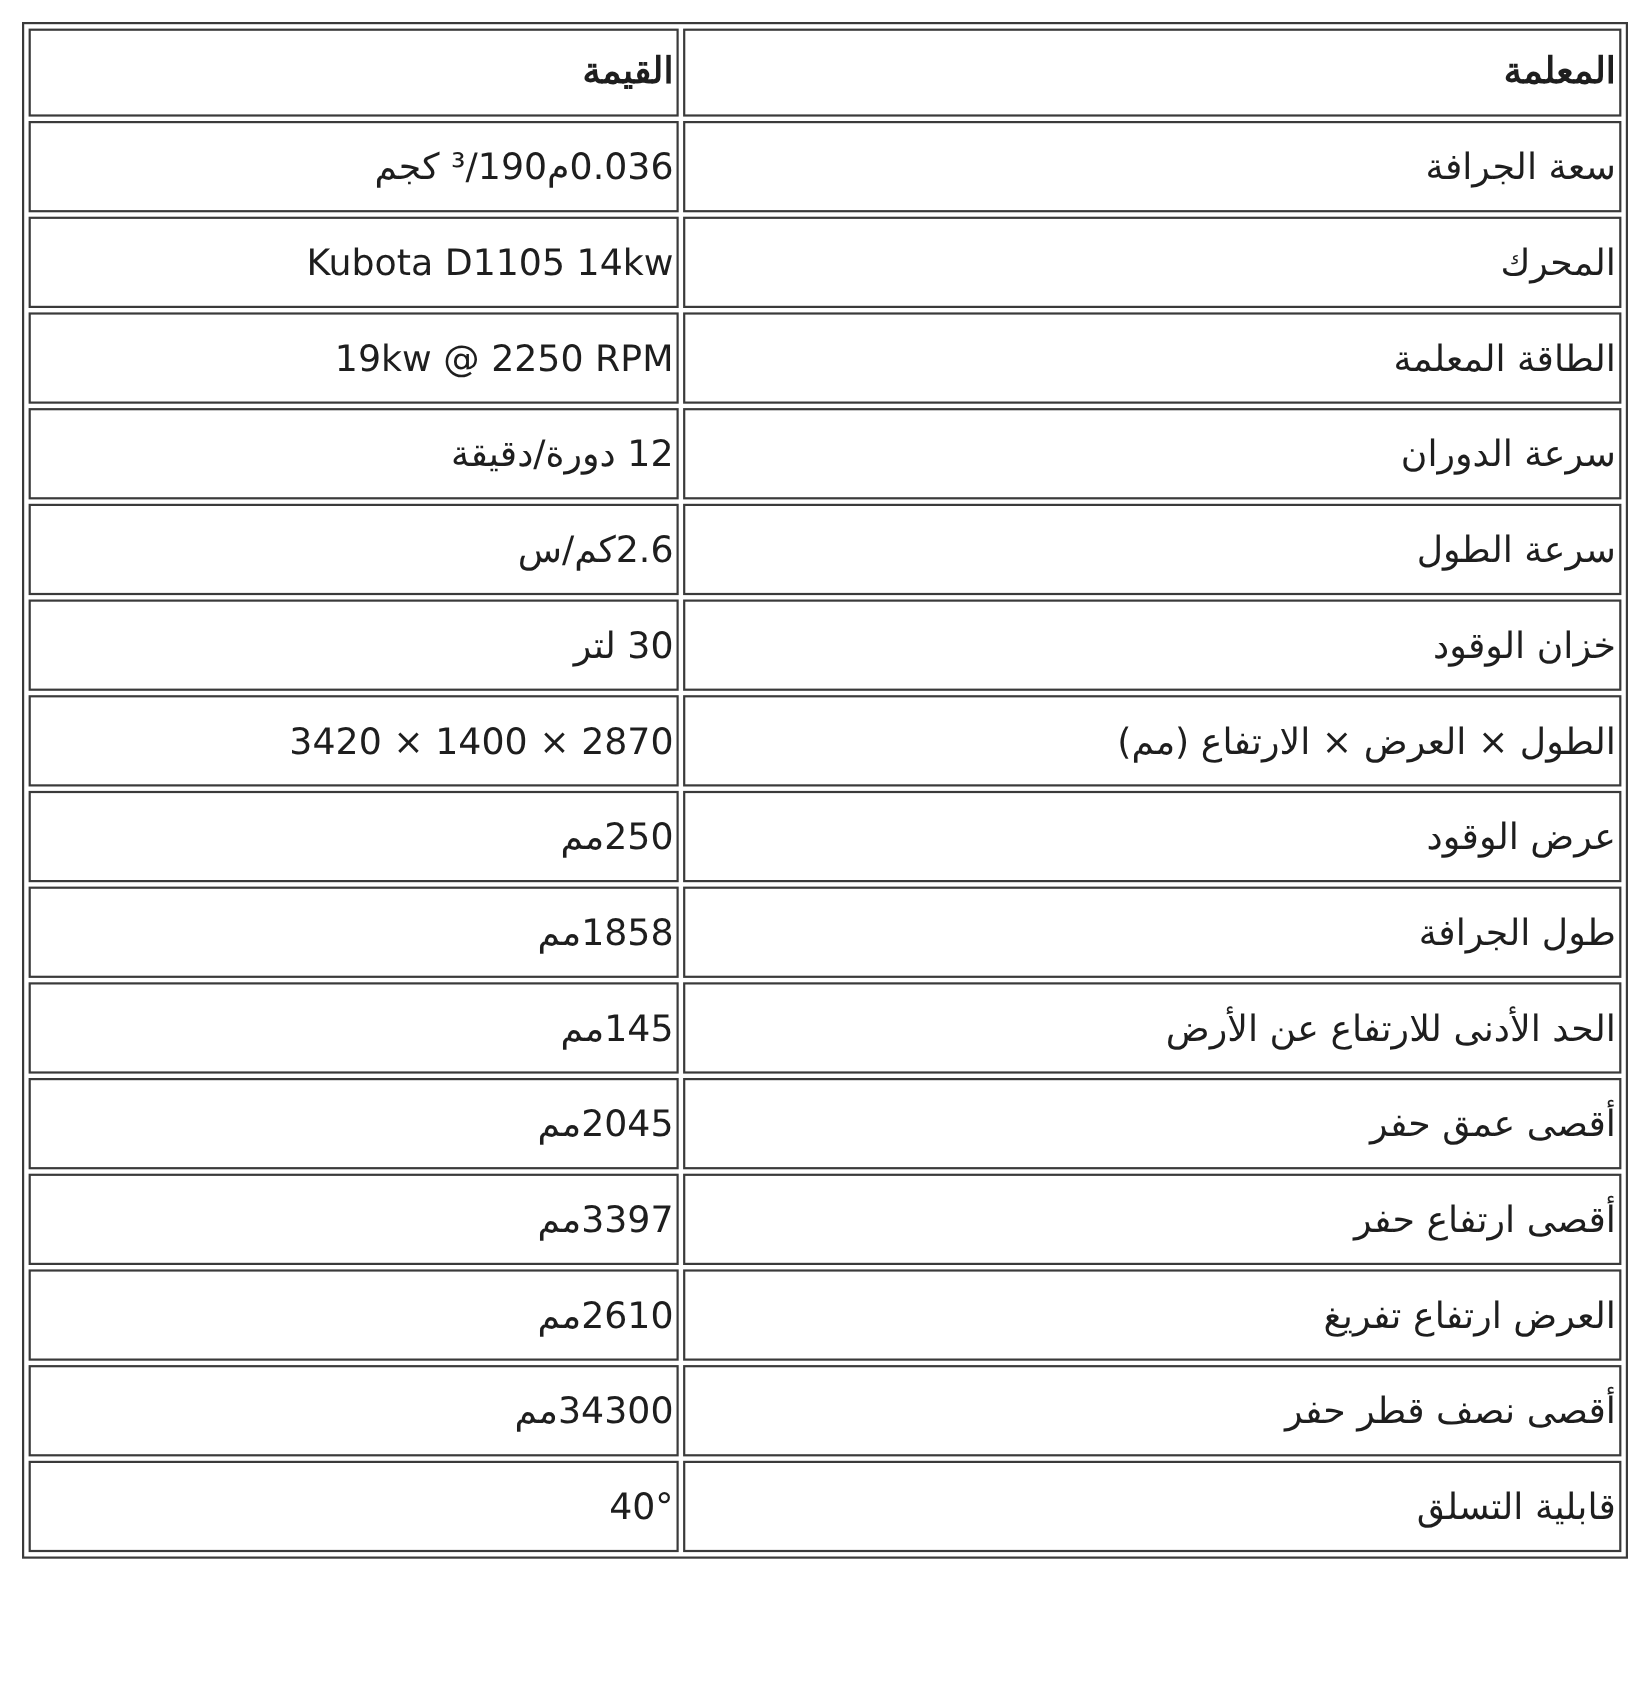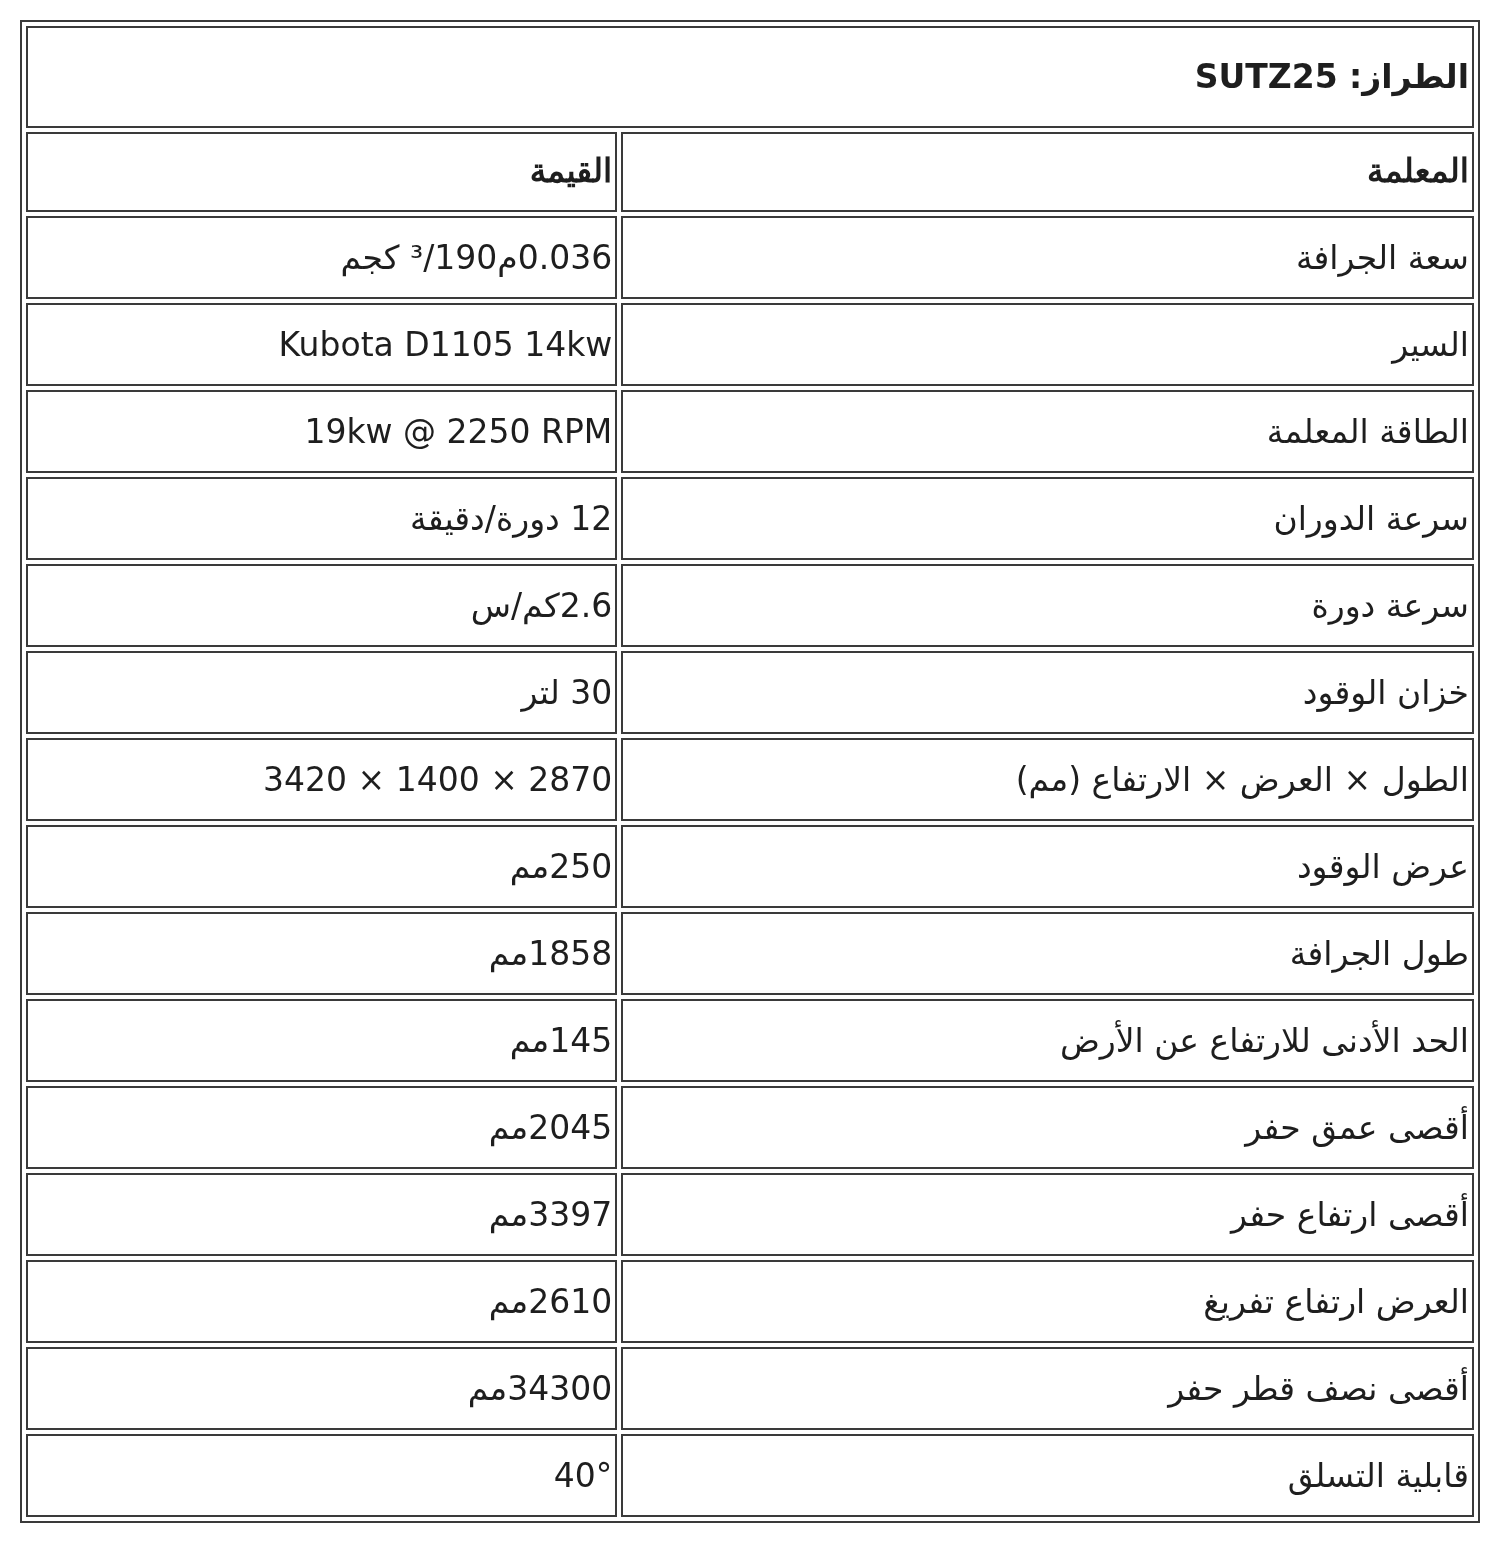--- a/index.html
+++ b/index.html
@@ -57,44 +57,41 @@
 <body>
 
 <div class="page">
   <table class="spec-table">
     <colgroup>
       <col style="width:848px">
       <col style="width:588px">
     </colgroup>
     <tbody>
       <tr>
-        <td class="title-cell" colspan="2">الطراز: SUTZ25</td>
-      </tr>
-      <tr>
         <td class="header-cell">المعلمة</td>
         <td class="header-cell">القيمة</td>
       </tr>
       <tr>
         <td class="data-cell">سعة الجرافة</td>
         <td class="data-cell" dir="rtl">0.036م³/190 كجم</td>
       </tr>
       <tr>
-        <td class="data-cell">السير</td>
+        <td class="data-cell">المحرك</td>
         <td class="data-cell" dir="ltr">Kubota D1105 14kw</td>
       </tr>
       <tr>
         <td class="data-cell">الطاقة المعلمة</td>
         <td class="data-cell" dir="ltr">19kw @ 2250 RPM</td>
       </tr>
       <tr>
         <td class="data-cell">سرعة الدوران</td>
         <td class="data-cell" dir="rtl">12 دورة/دقيقة</td>
       </tr>
       <tr>
-        <td class="data-cell">سرعة دورة</td>
+        <td class="data-cell">سرعة الطول</td>
         <td class="data-cell" dir="rtl">2.6كم/س</td>
       </tr>
       <tr>
         <td class="data-cell">خزان الوقود</td>
         <td class="data-cell" dir="rtl">30 لتر</td>
       </tr>
       <tr>
         <td class="data-cell">الطول × العرض × الارتفاع (مم)</td>
         <td class="data-cell" dir="rtl">2870 × 1400 × 3420</td>
       </tr>

